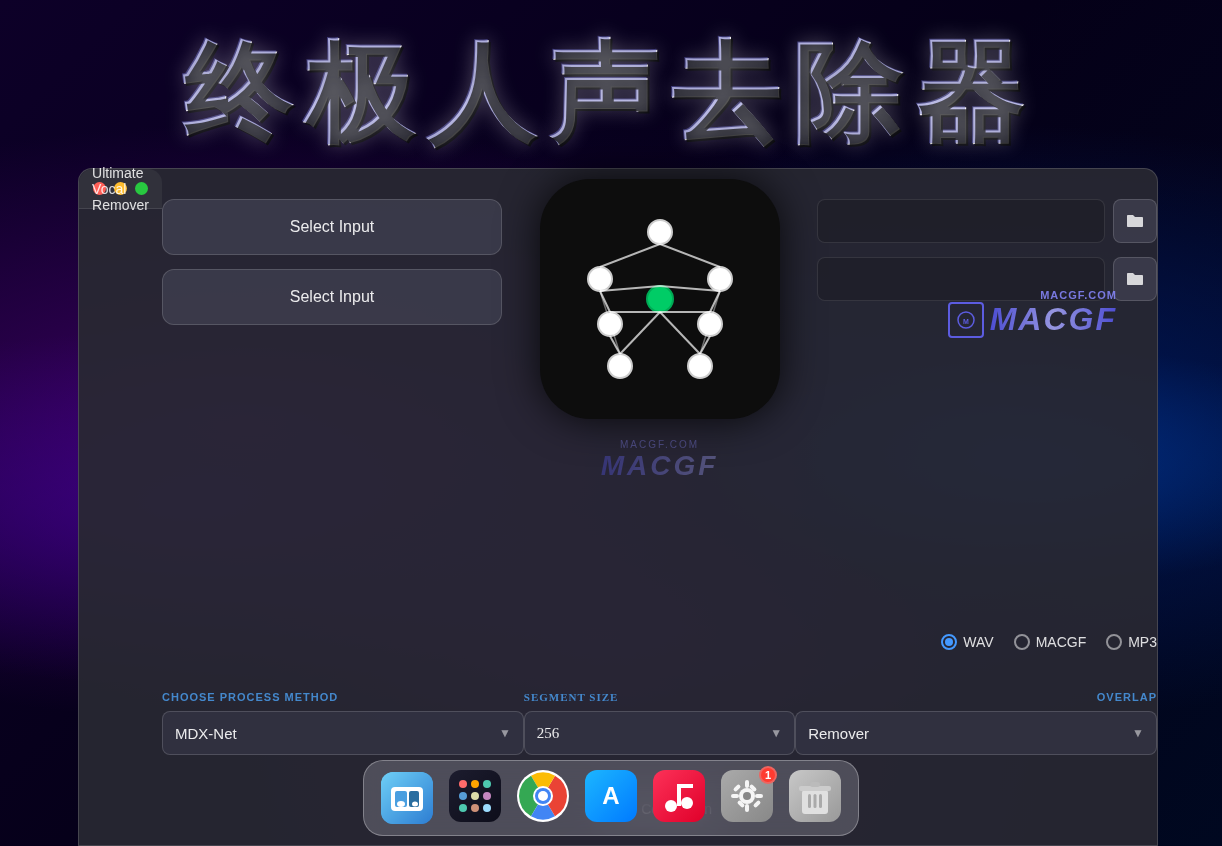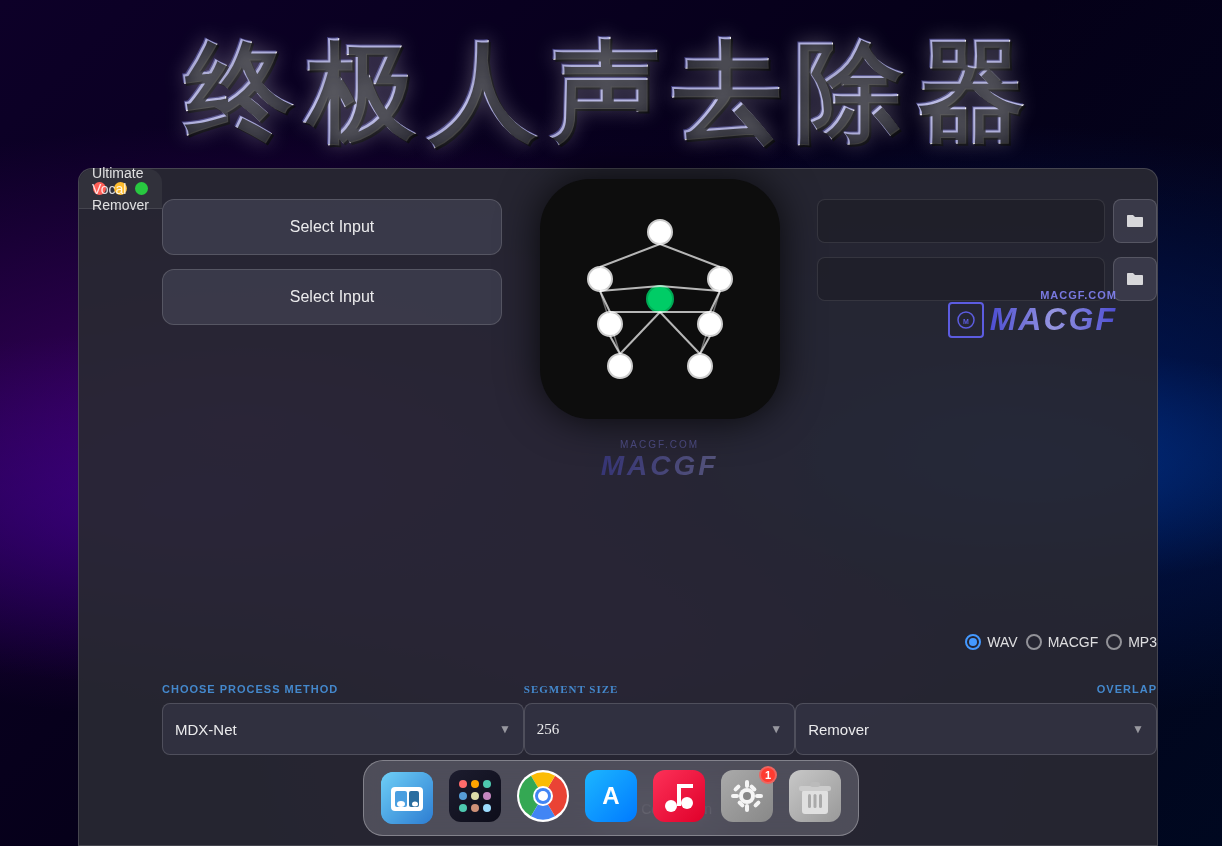--- a/index.html
+++ b/index.html
@@ -255,21 +255,21 @@
       font-size: 18px;
     }
 
     
     .format-row {
       position: absolute;
       bottom: 195px;
       right: 0;
       display: flex;
       align-items: center;
-      gap: 8px;
+      gap: 20px;
       width: 340px;
       justify-content: flex-end;
     }
 
     .radio-option {
       display: flex;
       align-items: center;
       gap: 6px;
       color: rgba(255,255,255,0.85);
       font-size: 14px;
@@ -317,21 +317,21 @@
       font-weight: 700;
       color: #4488cc;
       letter-spacing: 1px;
       text-transform: uppercase;
     }
 
     .control-select {
       background: rgba(50, 50, 65, 0.9);
       border: 1px solid rgba(255,255,255,0.15);
       border-radius: 8px;
-      height: 52px;
+      height: 44px;
       color: rgba(255,255,255,0.9);
       font-size: 15px;
       padding: 0 12px;
       display: flex;
       align-items: center;
       justify-content: space-between;
       cursor: pointer;
       min-width: 140px;
     }
 

